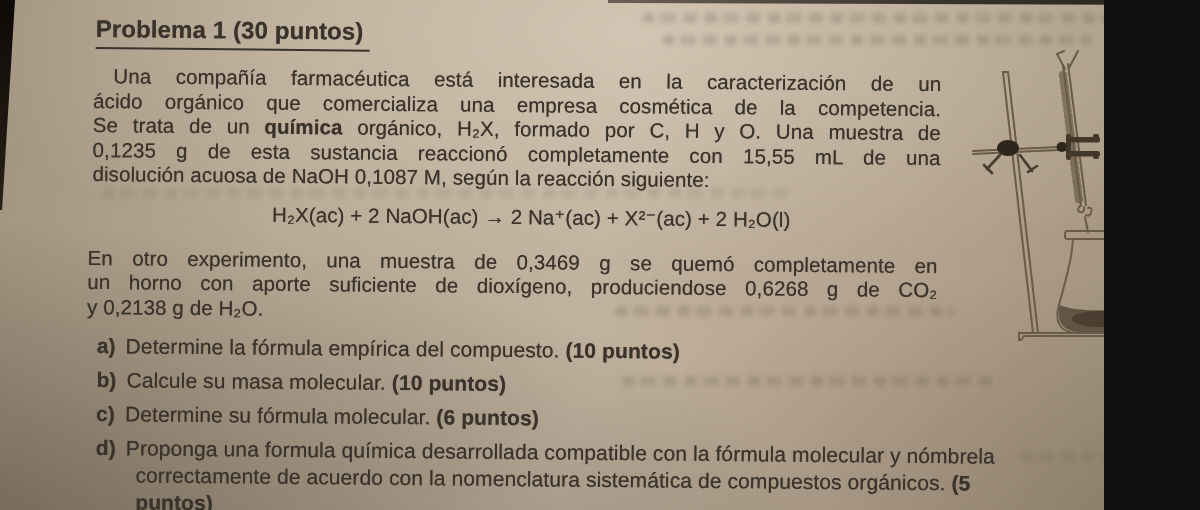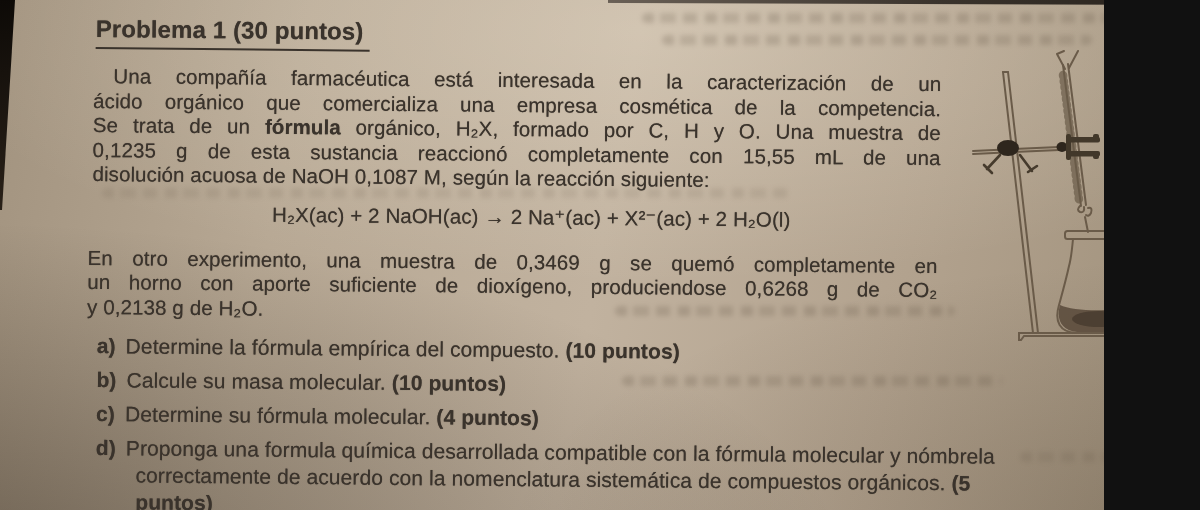--- a/index.html
+++ b/index.html
@@ -80,42 +80,42 @@
   <div class="ghost g4"></div>
   <div class="ghost g5"></div>
   <div class="ghost g6"></div>
 
   <div class="content">
     <div class="title">Problema 1 (30 puntos)</div>
 
     <div class="para p1">
       <div class="jline indent">Una compañía farmacéutica está interesada en la caracterización de un</div>
       <div class="jline">ácido orgánico que comercializa una empresa cosmética de la competencia.</div>
-      <div class="jline"><span>Se trata de un </span><b>fórmula</b><span> orgánico, H₂X, formado por C, H y O. Una muestra de</span></div>
+      <div class="jline"><span>Se trata de un </span><b>química</b><span> orgánico, H₂X, formado por C, H y O. Una muestra de</span></div>
       <div class="jline">0,1235 g de esta sustancia reaccionó completamente con 15,55 mL de una</div>
       <div class="lastline">disolución acuosa de NaOH 0,1087 M, según la reacción siguiente:</div>
     </div>
 
     <div class="equation">H₂X(ac) + 2 NaOH(ac) → 2 Na⁺(ac) + X²⁻(ac) + 2 H₂O(l)</div>
 
     <div class="para p2">
       <div class="jline">En otro experimento, una muestra de 0,3469 g se quemó completamente en</div>
       <div class="jline">un horno con aporte suficiente de dioxígeno, produciendose 0,6268 g de CO₂</div>
       <div class="lastline">y 0,2138 g de H₂O.</div>
     </div>
 
     <div class="items">
       <div class="item">
         <b class="qletter">a)</b><span>Determine la fórmula empírica del compuesto.</span><b class="pts">(10 puntos)</b>
       </div>
       <div class="item">
         <b class="qletter">b)</b><span>Calcule su masa molecular.</span><b class="pts">(10 puntos)</b>
       </div>
       <div class="item">
-        <b class="qletter">c)</b><span>Determine su fórmula molecular.</span><b class="pts">(4 puntos)</b>
+        <b class="qletter">c)</b><span>Determine su fórmula molecular.</span><b class="pts">(6 puntos)</b>
       </div>
       <div class="item">
         <div><b class="qletter">d)</b><span>Proponga una formula química desarrollada compatible con la fórmula molecular y nómbrela</span></div>
         <div class="cont"><span>correctamente de acuerdo con la nomenclatura sistemática de compuestos orgánicos.</span><b class="pts">(5</b></div>
         <div class="cont"><b>puntos)</b></div>
       </div>
     </div>
   </div>
 
   <svg class="apparatus" width="222" height="308" viewBox="0 0 222 308">

